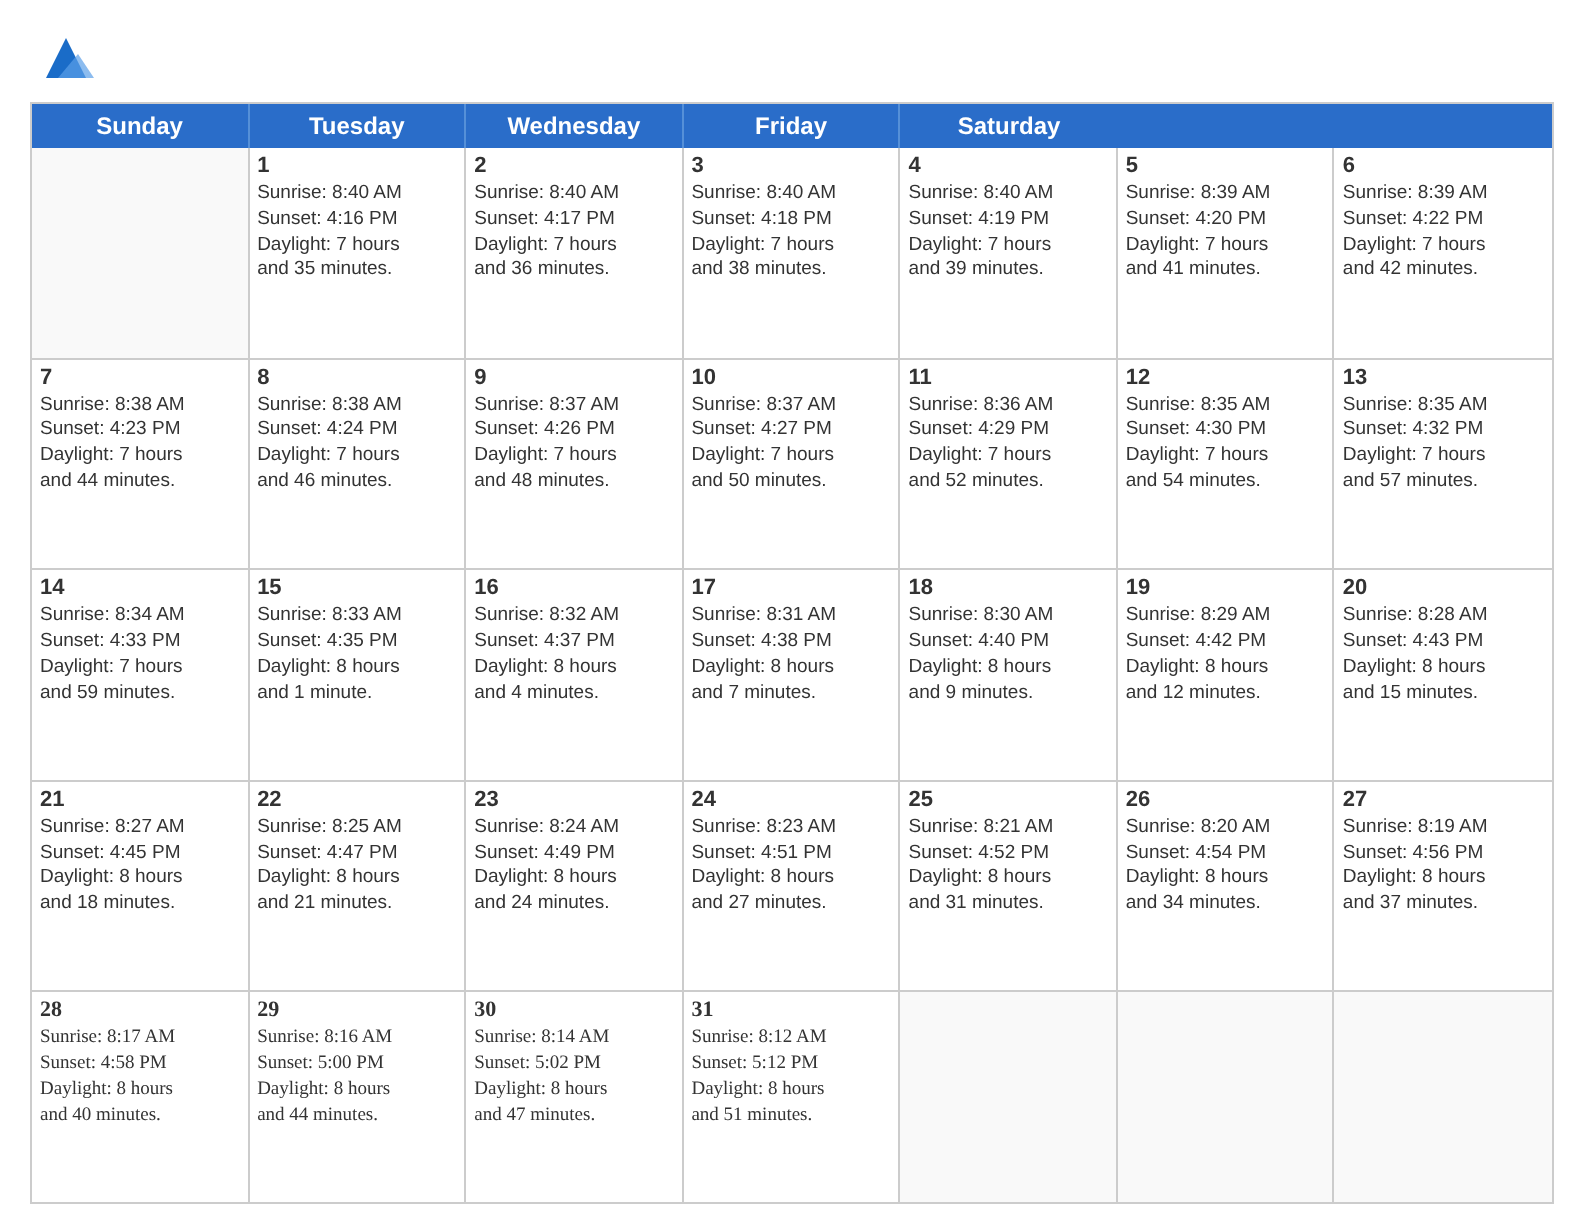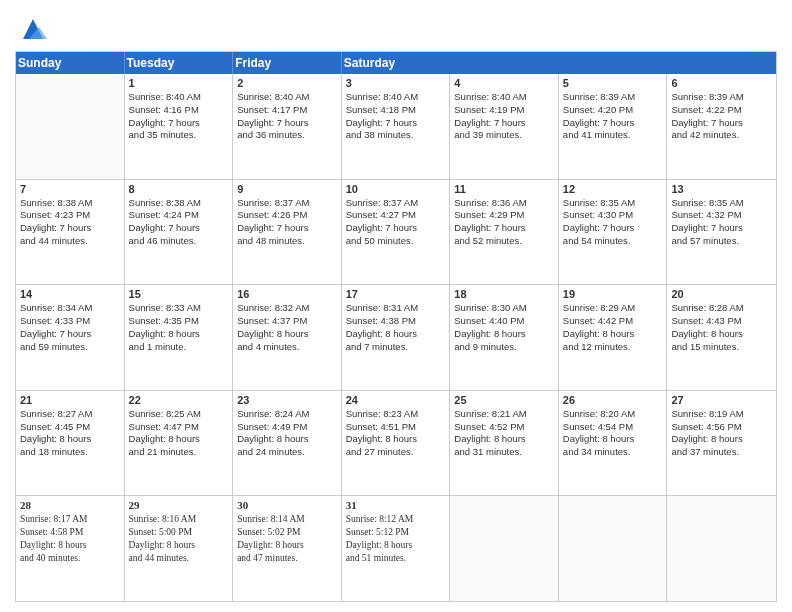--- a/index.html
+++ b/index.html
@@ -59,21 +59,21 @@
       flex-direction: column;
       border: 1px solid #ccc;
     }
     .cal-header {
       display: grid;
       grid-template-columns: repeat(7, 1fr);
       background: #2a6dc9;
     }
     .cal-header-cell {
       color: #fff;
-      text-align: left;
+      text-align: center;
       font-size: 12px;
       font-weight: bold;
       padding: 4px 2px;
       border-right: 1px solid #5590d8;
     }
     .cal-header-cell:last-child { border-right: none; }
     .cal-body {
       flex: 1;
       display: flex;
       flex-direction: column;
@@ -126,20 +126,21 @@
     <div class="title-area">
       <div class="month-title"></div>
       <div class="location"></div>
     </div>
   </div>
 
   <div class="calendar">
     <div class="cal-header">
     <div class="cal-header-cell">Sunday</div>
         <div class="cal-header-cell">Tuesday</div>
+        <div class="cal-header-cell">Wednesday</div>
         <div class="cal-header-cell">Friday</div>
         <div class="cal-header-cell">Saturday</div>
       </div>
     <div class="cal-body">
     <div class="cal-row">
           <div class="cal-cell empty"></div>
           <div class="cal-cell">
             <span class="day-number">1</span>
             <span class="cell-line">Sunrise: 8:40 AM</span>
             <span class="cell-line">Sunset: 4:16 PM</span>

